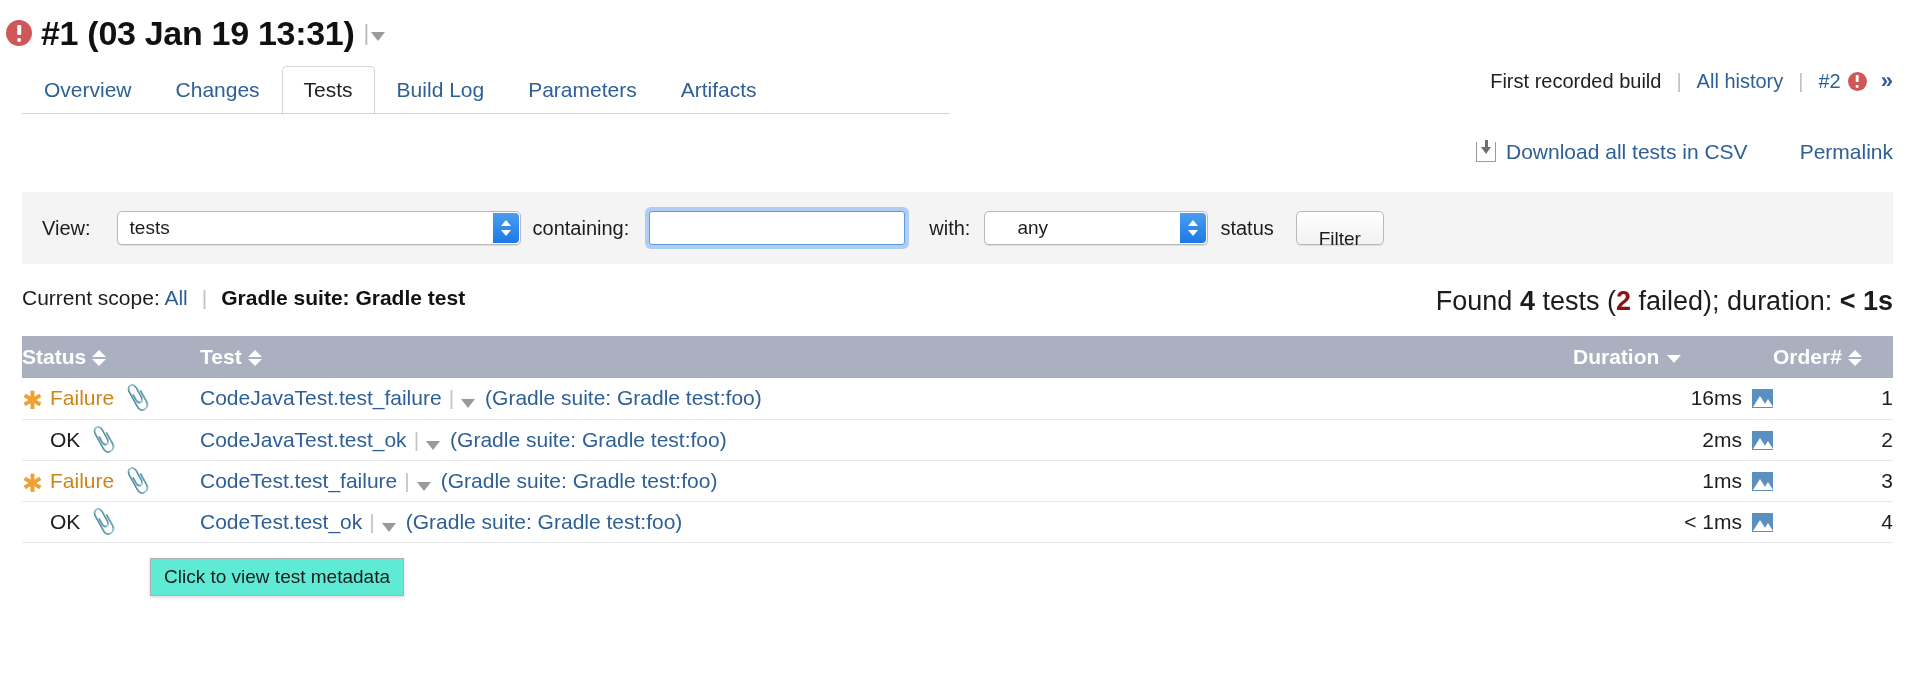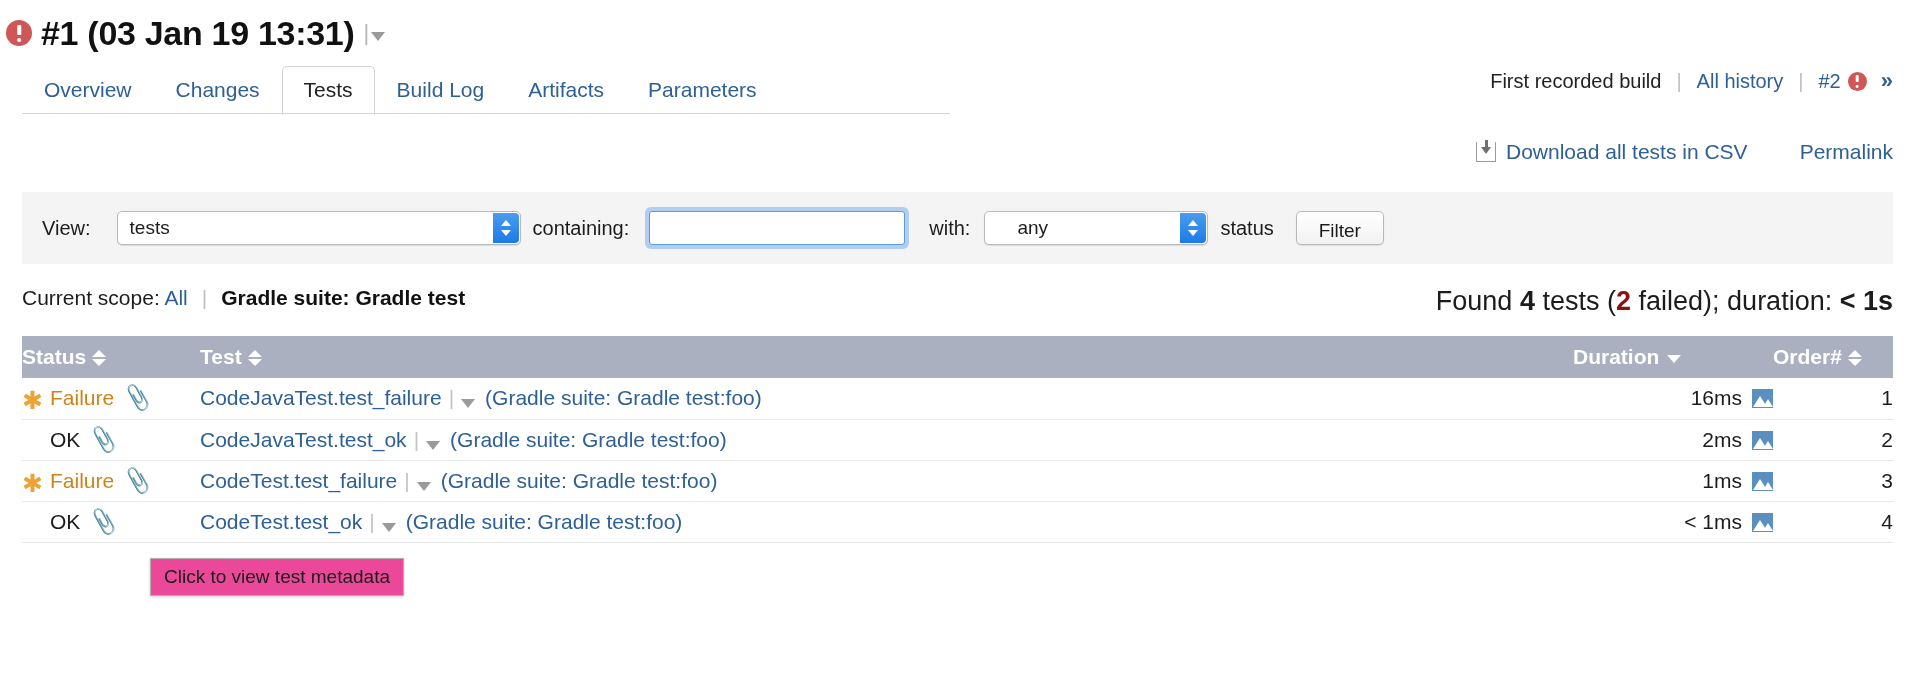--- a/index.html
+++ b/index.html
@@ -285,21 +285,21 @@
     font-family: "Liberation Sans", sans-serif;
     padding: 0 8px;
     outline: none;
     color: #111;
   }
   .with-label { margin: 0 14px 0 20px; color: #1c1c1c; }
   .status-label { margin: 0 22px 0 12px; color: #1c1c1c; }
   .filter-btn {
     height: 34px;
     min-width: 88px;
-    padding: 8px 16px;
+    padding: 16px 16px;
     font-size: 19px;
     font-family: "Liberation Sans", sans-serif;
     color: #1c1c1c;
     background: linear-gradient(#ffffff, #f2f2f2);
     border: 1px solid #b9b9b9;
     border-radius: 5px;
     box-shadow: 0 1px 1px rgba(0,0,0,0.10);
     cursor: pointer;
   }
 
@@ -446,21 +446,21 @@
     border-left: 5px solid transparent;
     border-right: 5px solid transparent;
     border-bottom: 8px solid #ffffff;
   }
 
   
   .tooltip {
     position: absolute;
     left: 150px;
     top: 558px;
-    background: #ec4899;
+    background: #5eead4;
     border: 1px solid #b0b0b0;
     box-shadow: 0 1px 3px rgba(0,0,0,0.18);
     font-size: 19px;
     color: #1c1c1c;
     padding: 7px 13px;
     white-space: nowrap;
     z-index: 50;
   }
 </style>
 </head>
@@ -474,22 +474,22 @@
     <span class="title-sep">|</span>
     <span class="caret-down-hollow"></span>
   </div>
 
   <div class="tabs-row">
     <div class="tabs">
       <div class="tab">Overview</div>
       <div class="tab">Changes</div>
       <div class="tab active">Tests</div>
       <div class="tab">Build Log</div>
+      <div class="tab">Parameters</div>
       <div class="tab">Artifacts</div>
-      <div class="tab">Parameters</div>
     </div>
     <div class="tabs-underline"></div>
 
     <div class="history-links">
       <span class="plain">First recorded build</span>
       <span class="pipe">|</span>
       <a>All history</a>
       <span class="pipe">|</span>
       <a>#2</a>
       <span class="mini-err"></span>

